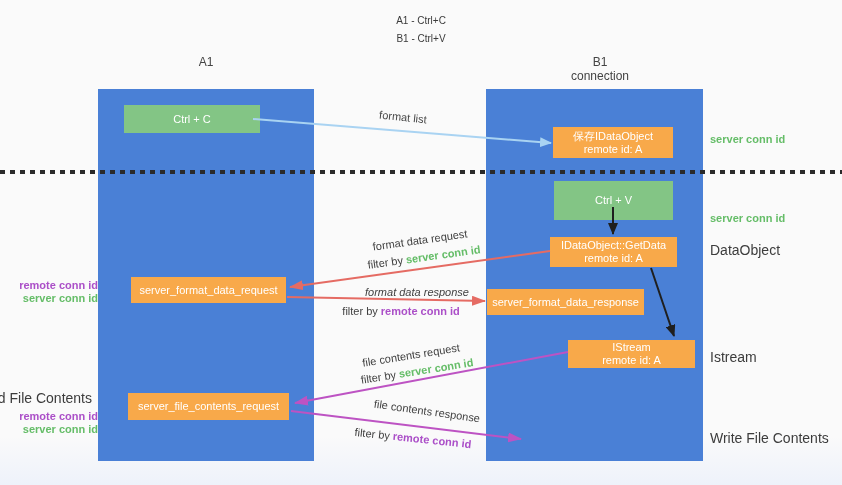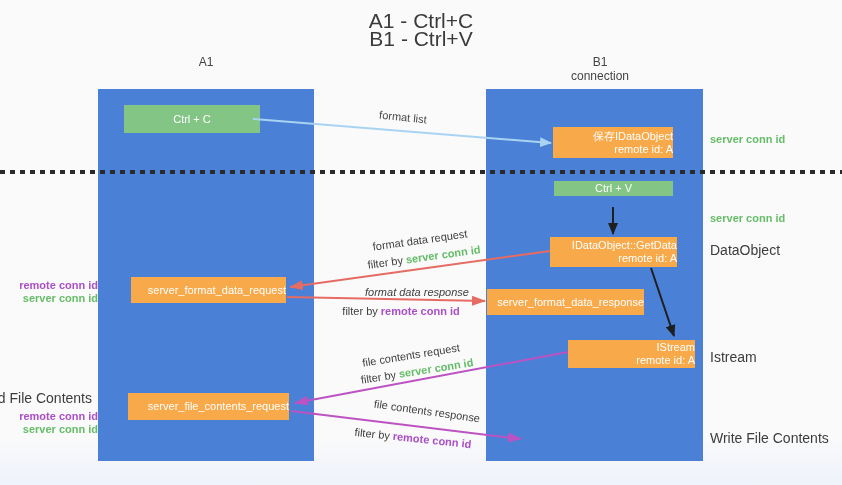--- a/index.html
+++ b/index.html
@@ -6,21 +6,21 @@
   body{
     width:842px;height:485px;
     font-family:"Liberation Sans",sans-serif;
     background:linear-gradient(180deg,#fafafa 0%,#fafafa 90%,#eef2fa 100%);
     overflow:hidden;
   }
   .canvas{position:relative;width:842px;height:485px;}
 
   .title{
     position:absolute;left:0;top:12px;width:842px;
-    text-align:center;color:#3a3a3a;font-size:21px;line-height:18px;
+    text-align:center;color:#3a3a3a;font-size:10px;line-height:18px;
   }
 
   .col-header{position:absolute;text-align:center;color:#444;font-size:12px;line-height:14px;}
   .col-header.a1{left:106px;top:55px;width:200px;}
   .col-header.b1{left:500px;top:55px;width:200px;}
 
   .column{position:absolute;top:89px;height:372px;background:#4a80d6;z-index:1;}
   .column.a1{left:98px;width:216px;}
   .column.b1{left:486px;width:217px;}
 
@@ -28,25 +28,25 @@
     position:absolute;left:0;top:170px;width:842px;height:4px;z-index:3;
     background:repeating-linear-gradient(90deg,#2a2a2a 0 5px,transparent 5px 10px);
   }
 
   .node{
     position:absolute;z-index:4;display:flex;flex-direction:column;
     align-items:center;justify-content:center;
     color:#fff;font-size:11px;line-height:13px;text-align:center;
   }
   .node.green{background:#83c585;}
-  .node.orange{background:#f8a94a;align-items:flex-end;}
+  .node.orange{background:#f8a94a;}
 
   .n-ctrl-c{left:124px;top:105px;width:136px;height:28px;}
   .n-save{left:553px;top:127px;width:120px;height:31px;}
-  .n-ctrl-v{left:554px;top:181px;width:119px;height:15px;}
+  .n-ctrl-v{left:554px;top:181px;width:119px;height:39px;}
   .n-getdata{left:550px;top:237px;width:127px;height:30px;}
   .n-fmt-req{left:131px;top:277px;width:155px;height:26px;}
   .n-fmt-resp{left:487px;top:289px;width:157px;height:26px;}
   .n-istream{left:568px;top:340px;width:127px;height:28px;}
   .n-file-req{left:128px;top:393px;width:161px;height:27px;}
   .n-file-resp{left:524px;top:427px;width:160px;height:26px;}
 
   svg.arrows{position:absolute;left:0;top:0;z-index:5;pointer-events:none;}
 
   .edge-label{

